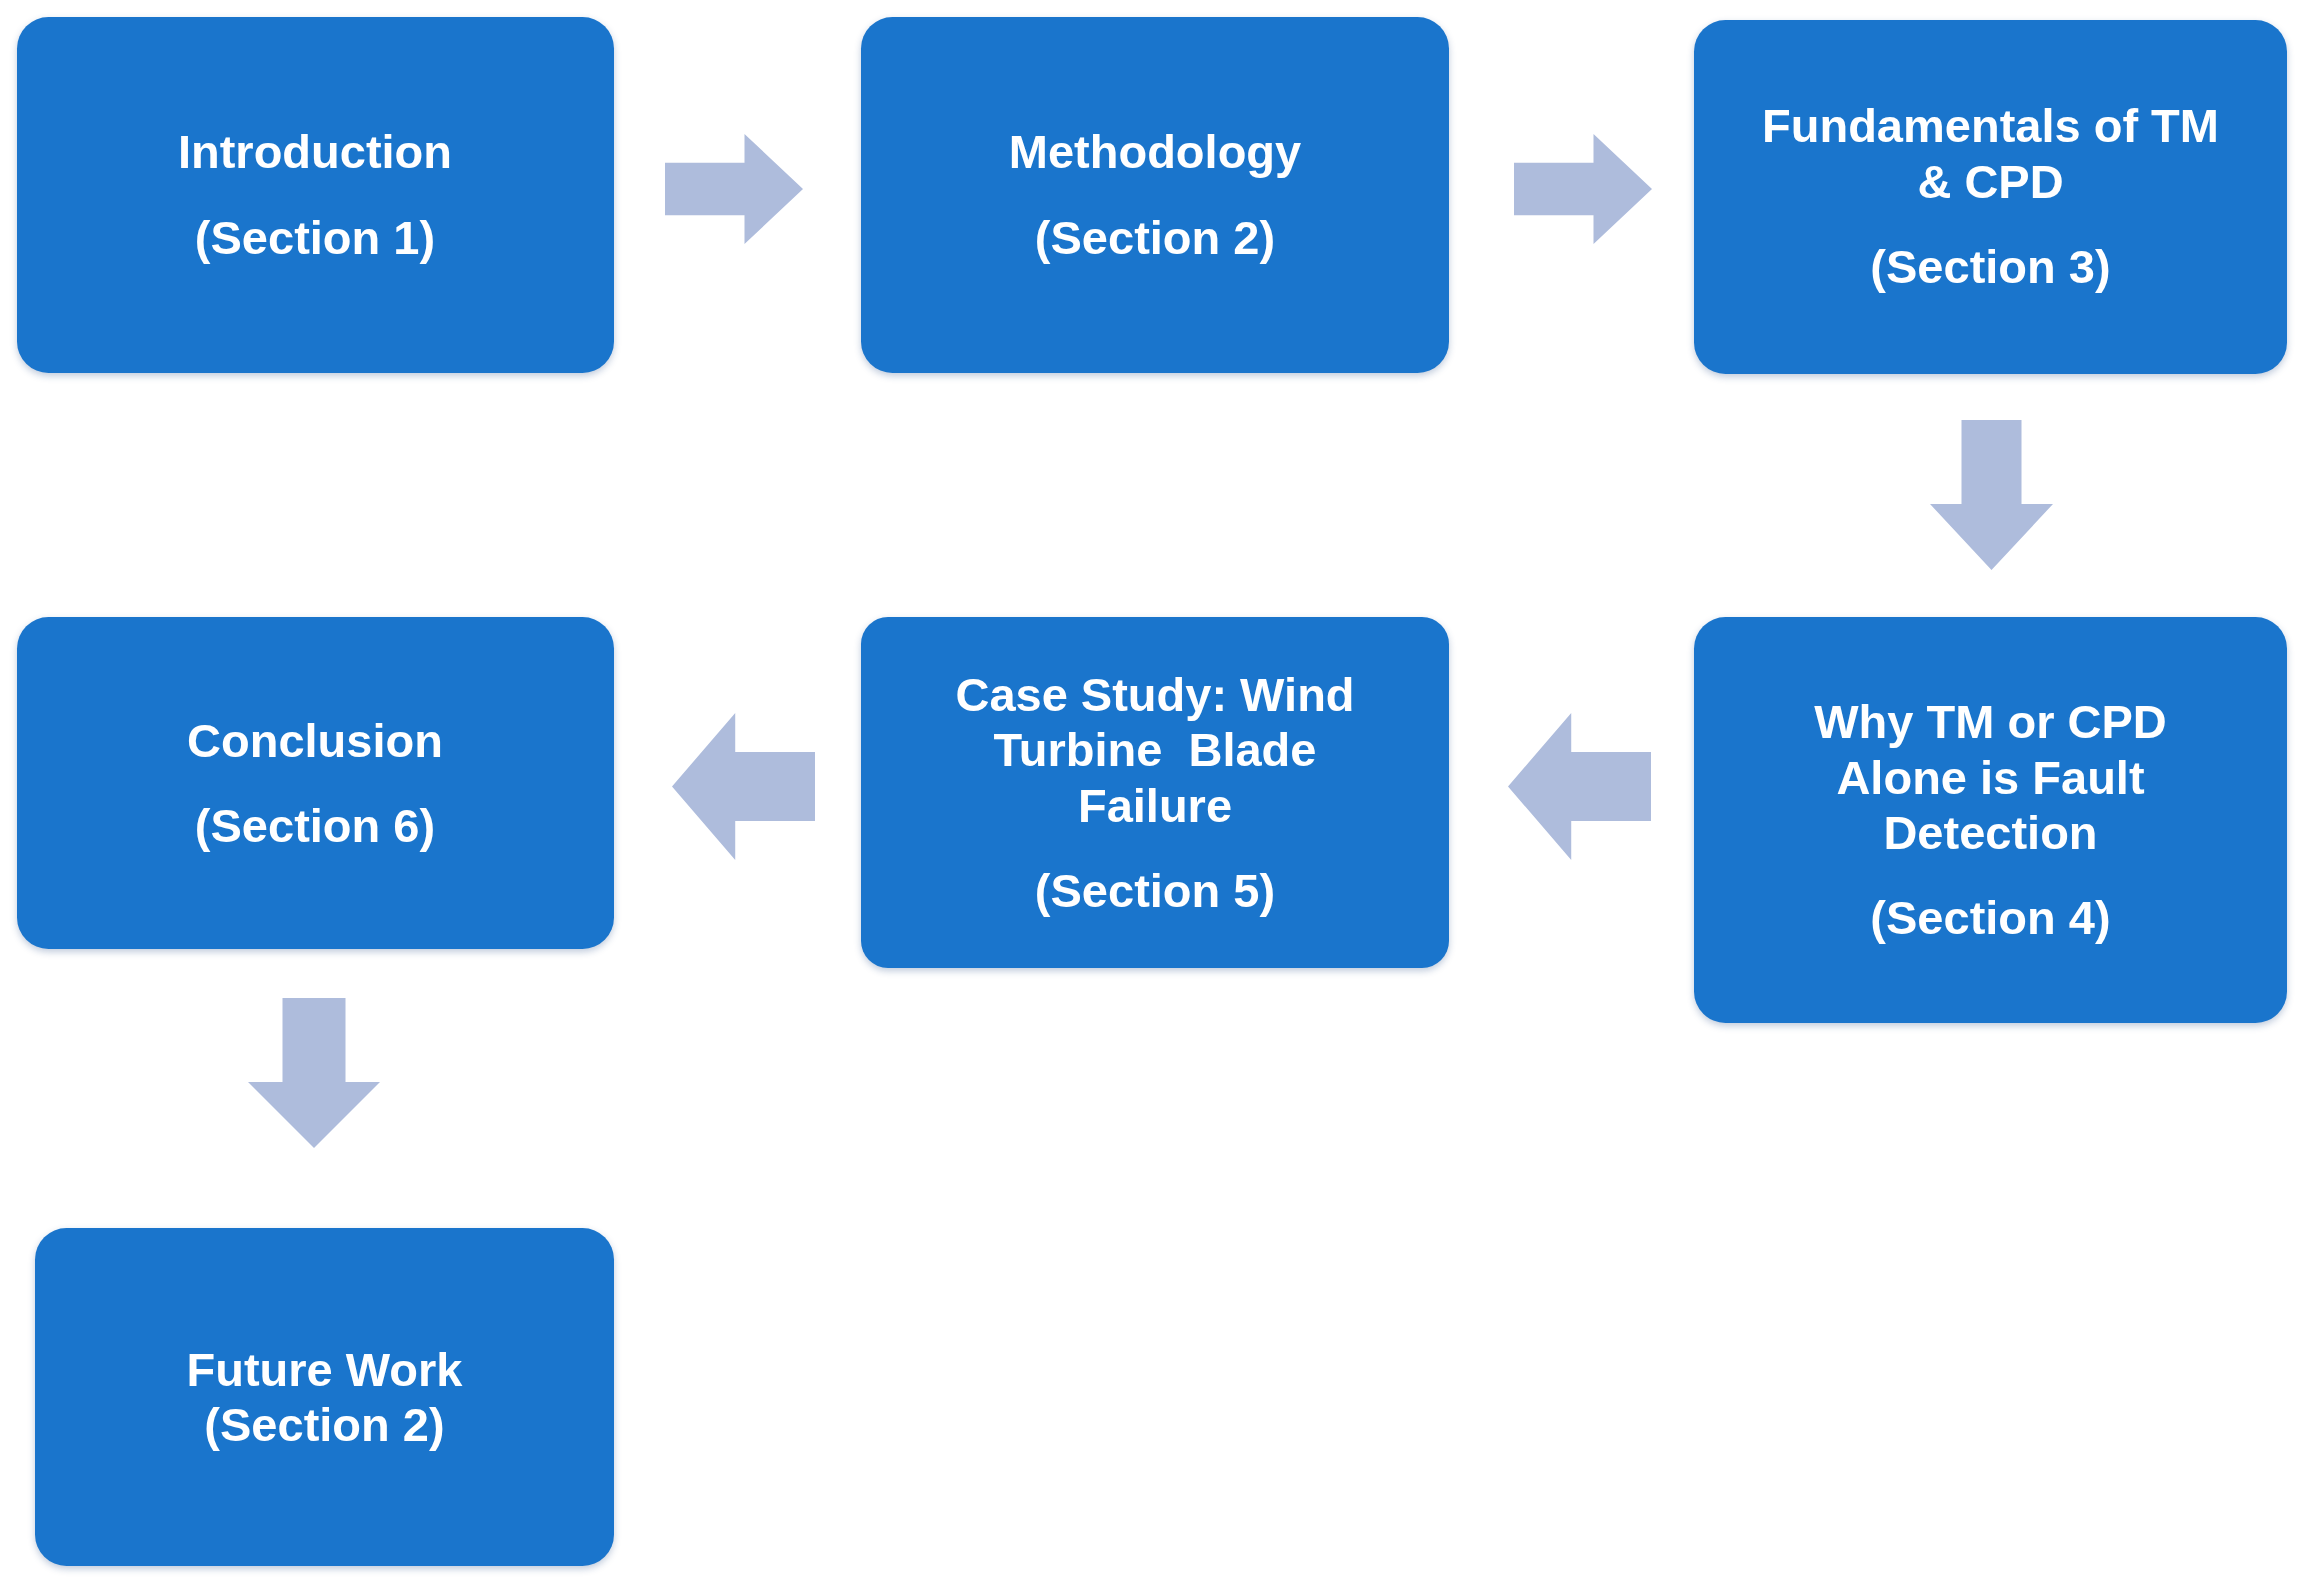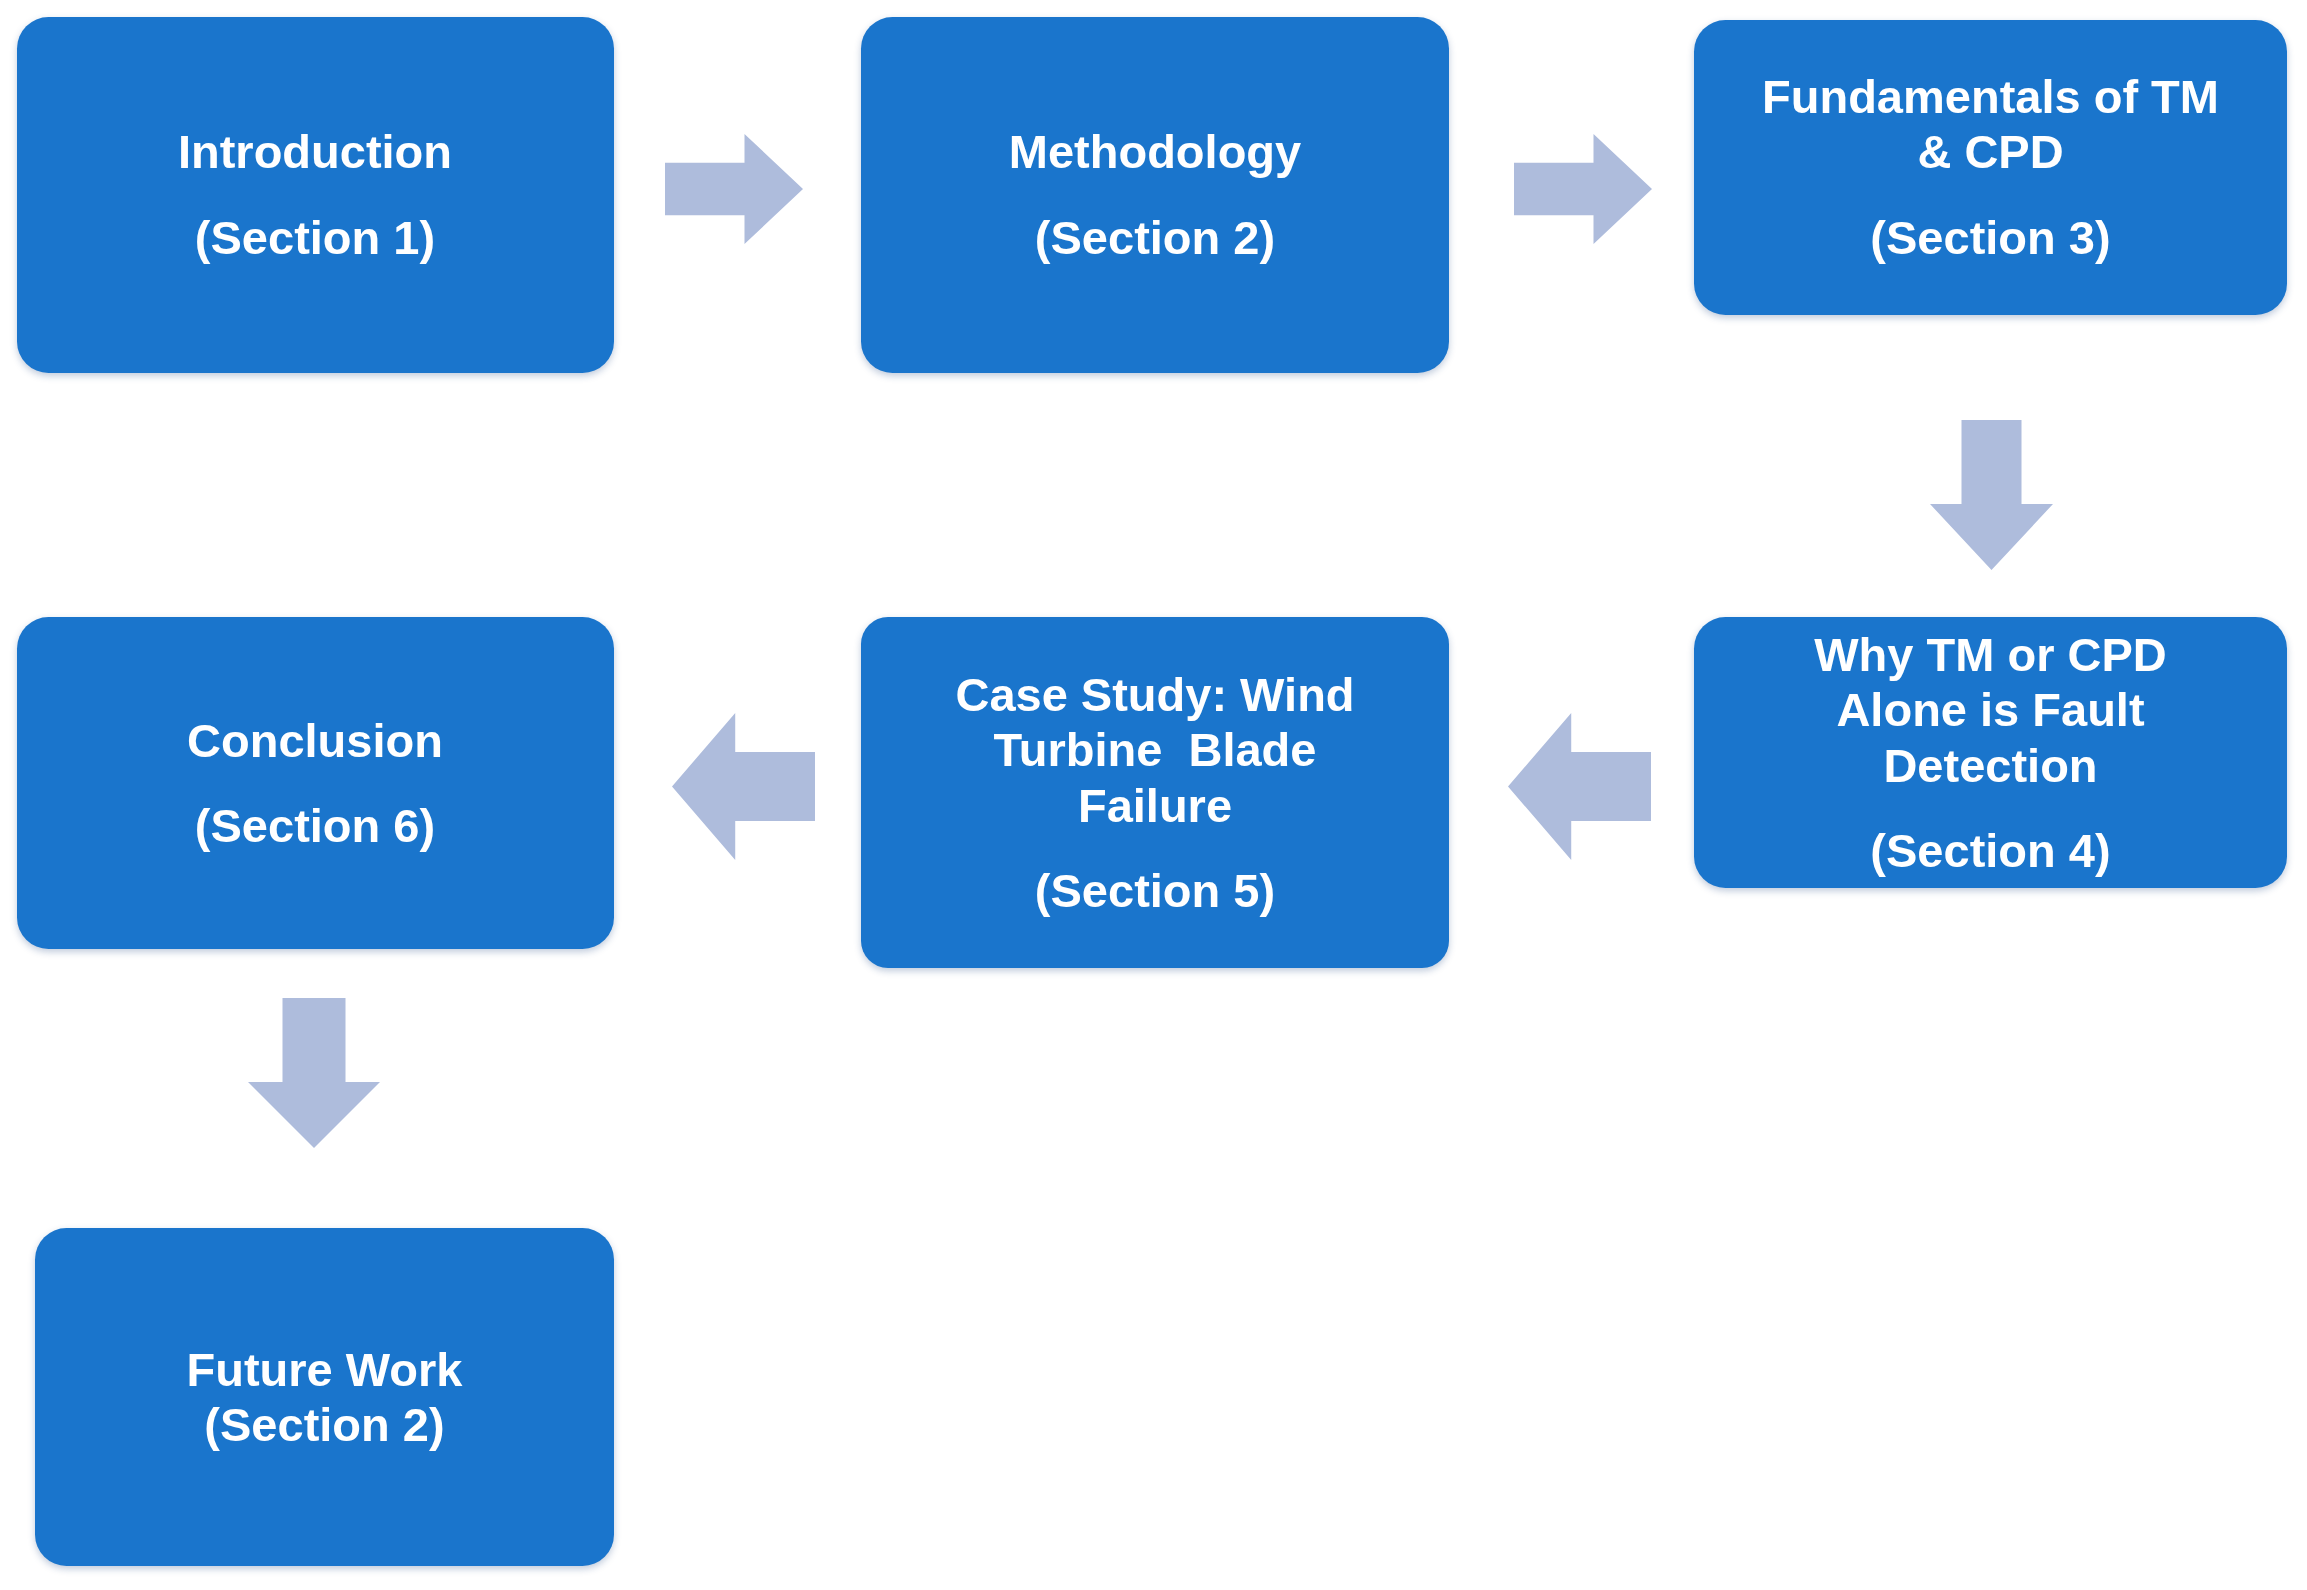--- a/index.html
+++ b/index.html
@@ -49,22 +49,22 @@
   }
   .arrow svg {
     display: block;
     width: 100%;
     height: 100%;
   }
 
   
   #node-intro      { left: 16.5px;   top: 16.5px;   width: 597px;  height: 356px; }
   #node-method     { left: 861px; top: 16.5px;   width: 588px;  height: 356px; }
-  #node-fund       { left: 1694px; top: 19.5px;   width: 593px;  height: 295px; }
-  #node-why        { left: 1694px; top: 617px;  width: 593px;  height: 271px; }
+  #node-fund       { left: 1694px; top: 19.5px;   width: 593px;  height: 354px; }
+  #node-why        { left: 1694px; top: 617px;  width: 593px;  height: 406px; }
   #node-case       { left: 861px; top: 617px;  width: 588px;  height: 351px; border-radius: 27px; }
   #node-conclusion { left: 16.5px;   top: 617px;  width: 597px;  height: 332px; align-items: center; }
   #node-future     { left: 35px;   top: 1228px; width: 579px;  height: 338px; }
 
   
   #arrow-intro-method   { left: 665px;  top: 134px;  width: 138px; height: 110px; }
   #arrow-method-fund    { left: 1514px; top: 134px;  width: 138px; height: 110px; }
   #arrow-fund-why       { left: 1930px; top: 420px;  width: 123px; height: 150px; }
   #arrow-why-case       { left: 1508px; top: 713px;  width: 143px; height: 147px; }
   #arrow-case-conclusion{ left: 672px;  top: 713px;  width: 143px; height: 147px; }

